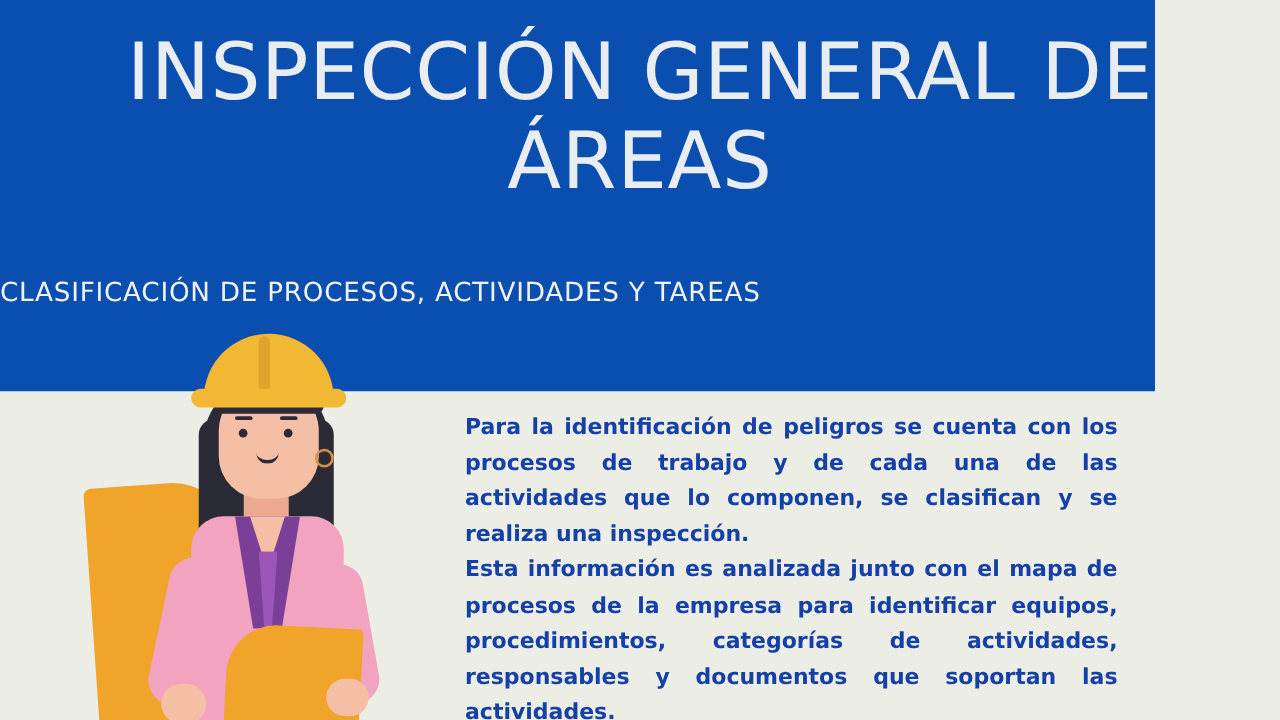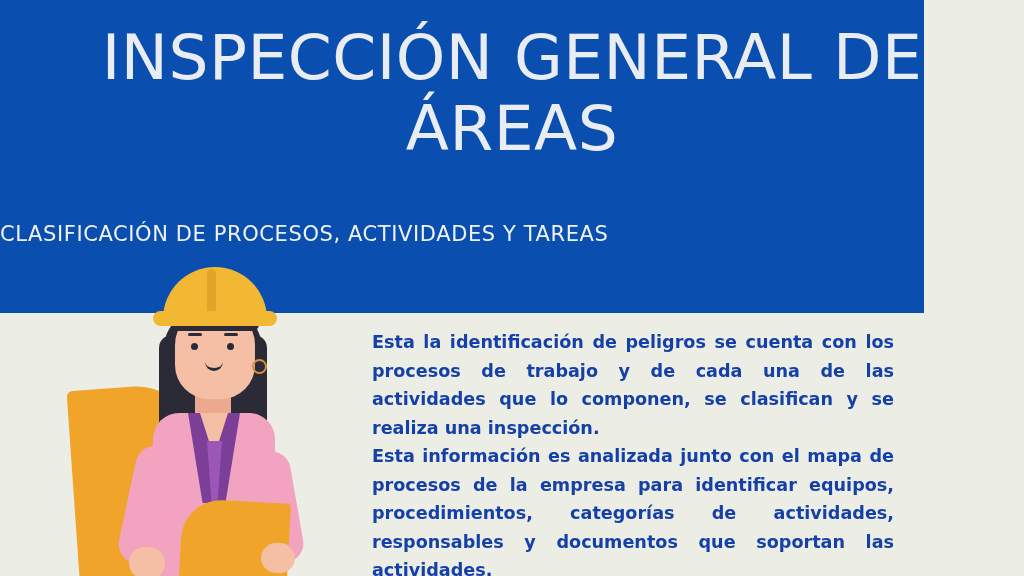--- a/index.html
+++ b/index.html
@@ -351,21 +351,21 @@
     <div class="il earring"></div>
     <div class="il helmet"></div>
     <div class="il helmet-ridge"></div>
     <div class="il helmet-brim"></div>
     <div class="il paper-2"></div>
     <div class="il hand-l"></div>
     <div class="il hand-r"></div>
   </div>
 
   <div class="body-text">
-    <p>Esta la identificación de peligros se cuenta con los procesos de trabajo y de cada una de las actividades que lo componen, se clasifican y se realiza una inspección.</p>
+    <p>Para la identificación de peligros se cuenta con los procesos de trabajo y de cada una de las actividades que lo componen, se clasifican y se realiza una inspección.</p>
     <p>Esta información es analizada junto con el mapa de procesos de la empresa para identificar equipos, procedimientos, categorías de actividades, responsables y documentos que soportan las actividades.</p>
   </div>
 
   <div class="logo">
     <div class="logo-mark">
       <svg width="66" height="52" viewBox="0 0 66 52" xmlns="http://www.w3.org/2000/svg">
         <path d="M10 30 C10 12, 26 4, 40 6 C54 8, 62 16, 62 22 L54 22 C52 15, 45 12, 38 12 C26 12, 18 20, 18 30 Z" fill="#2f3b46"></path>
         <circle cx="36" cy="30" r="16" fill="none" stroke="#2f3b46" stroke-width="5"></circle>
         <circle cx="36" cy="30" r="10" fill="#1a73c7"></circle>
         <path d="M30 24 a12 12 0 0 1 12 0 a14 14 0 0 0 -12 0 z" fill="#7fc4ea"></path>

